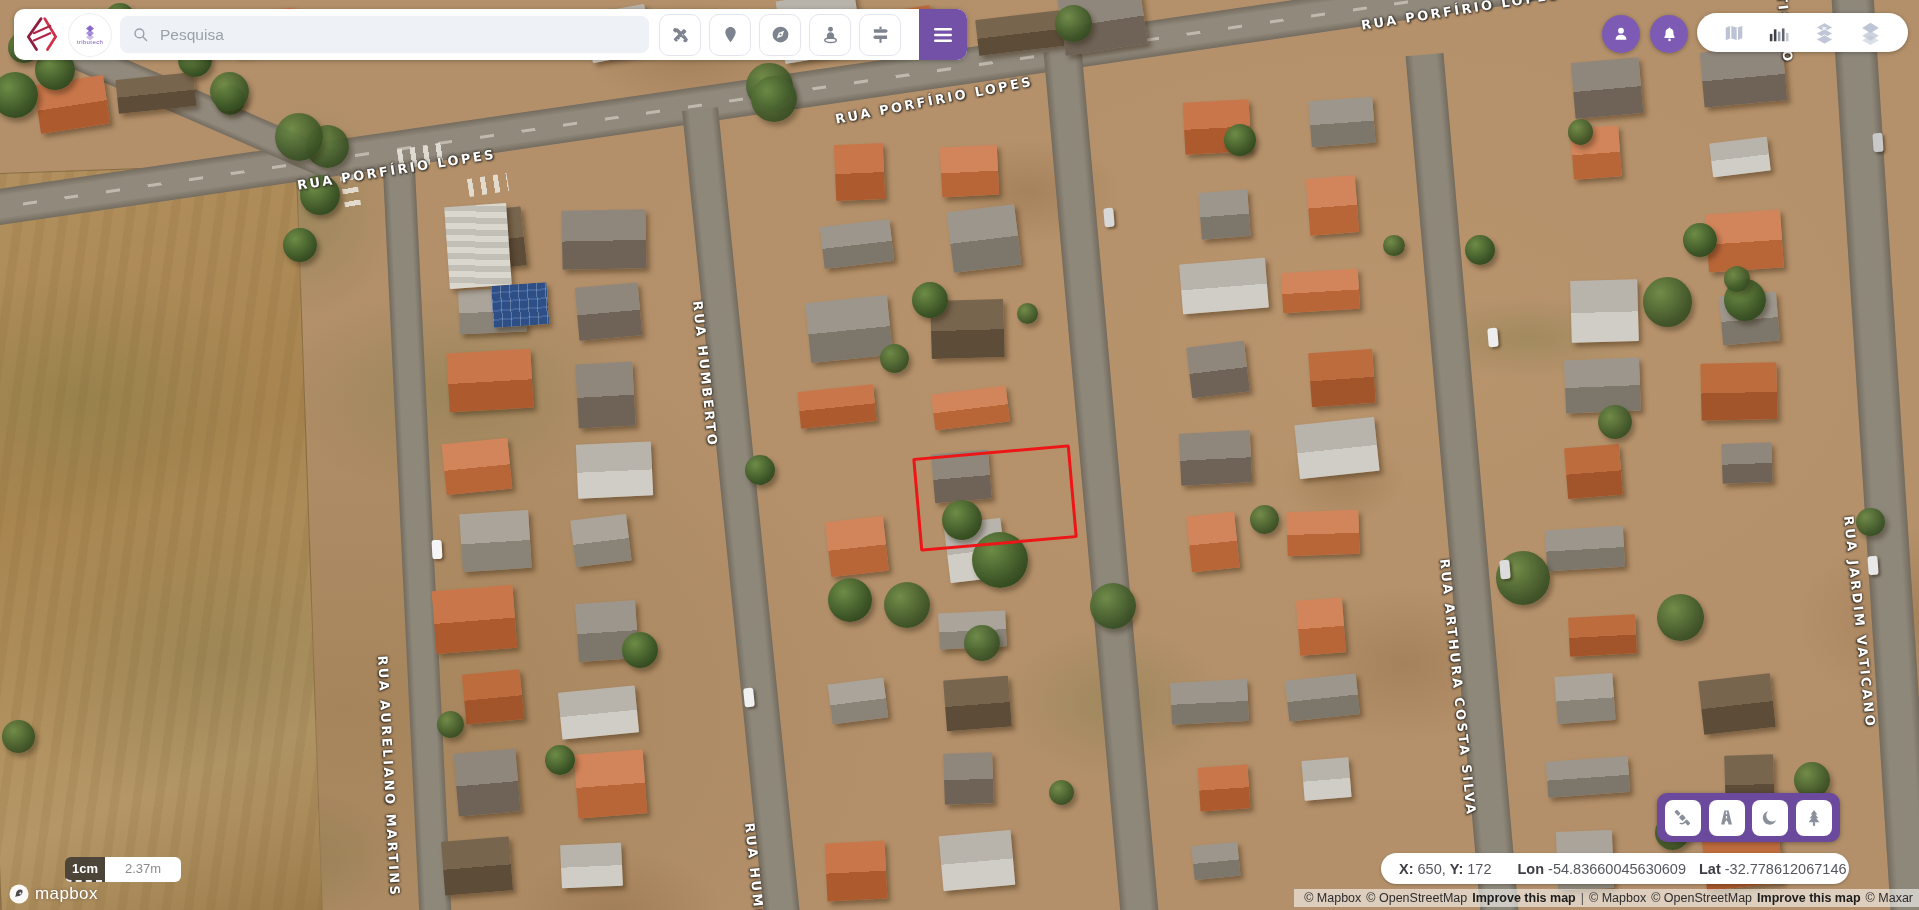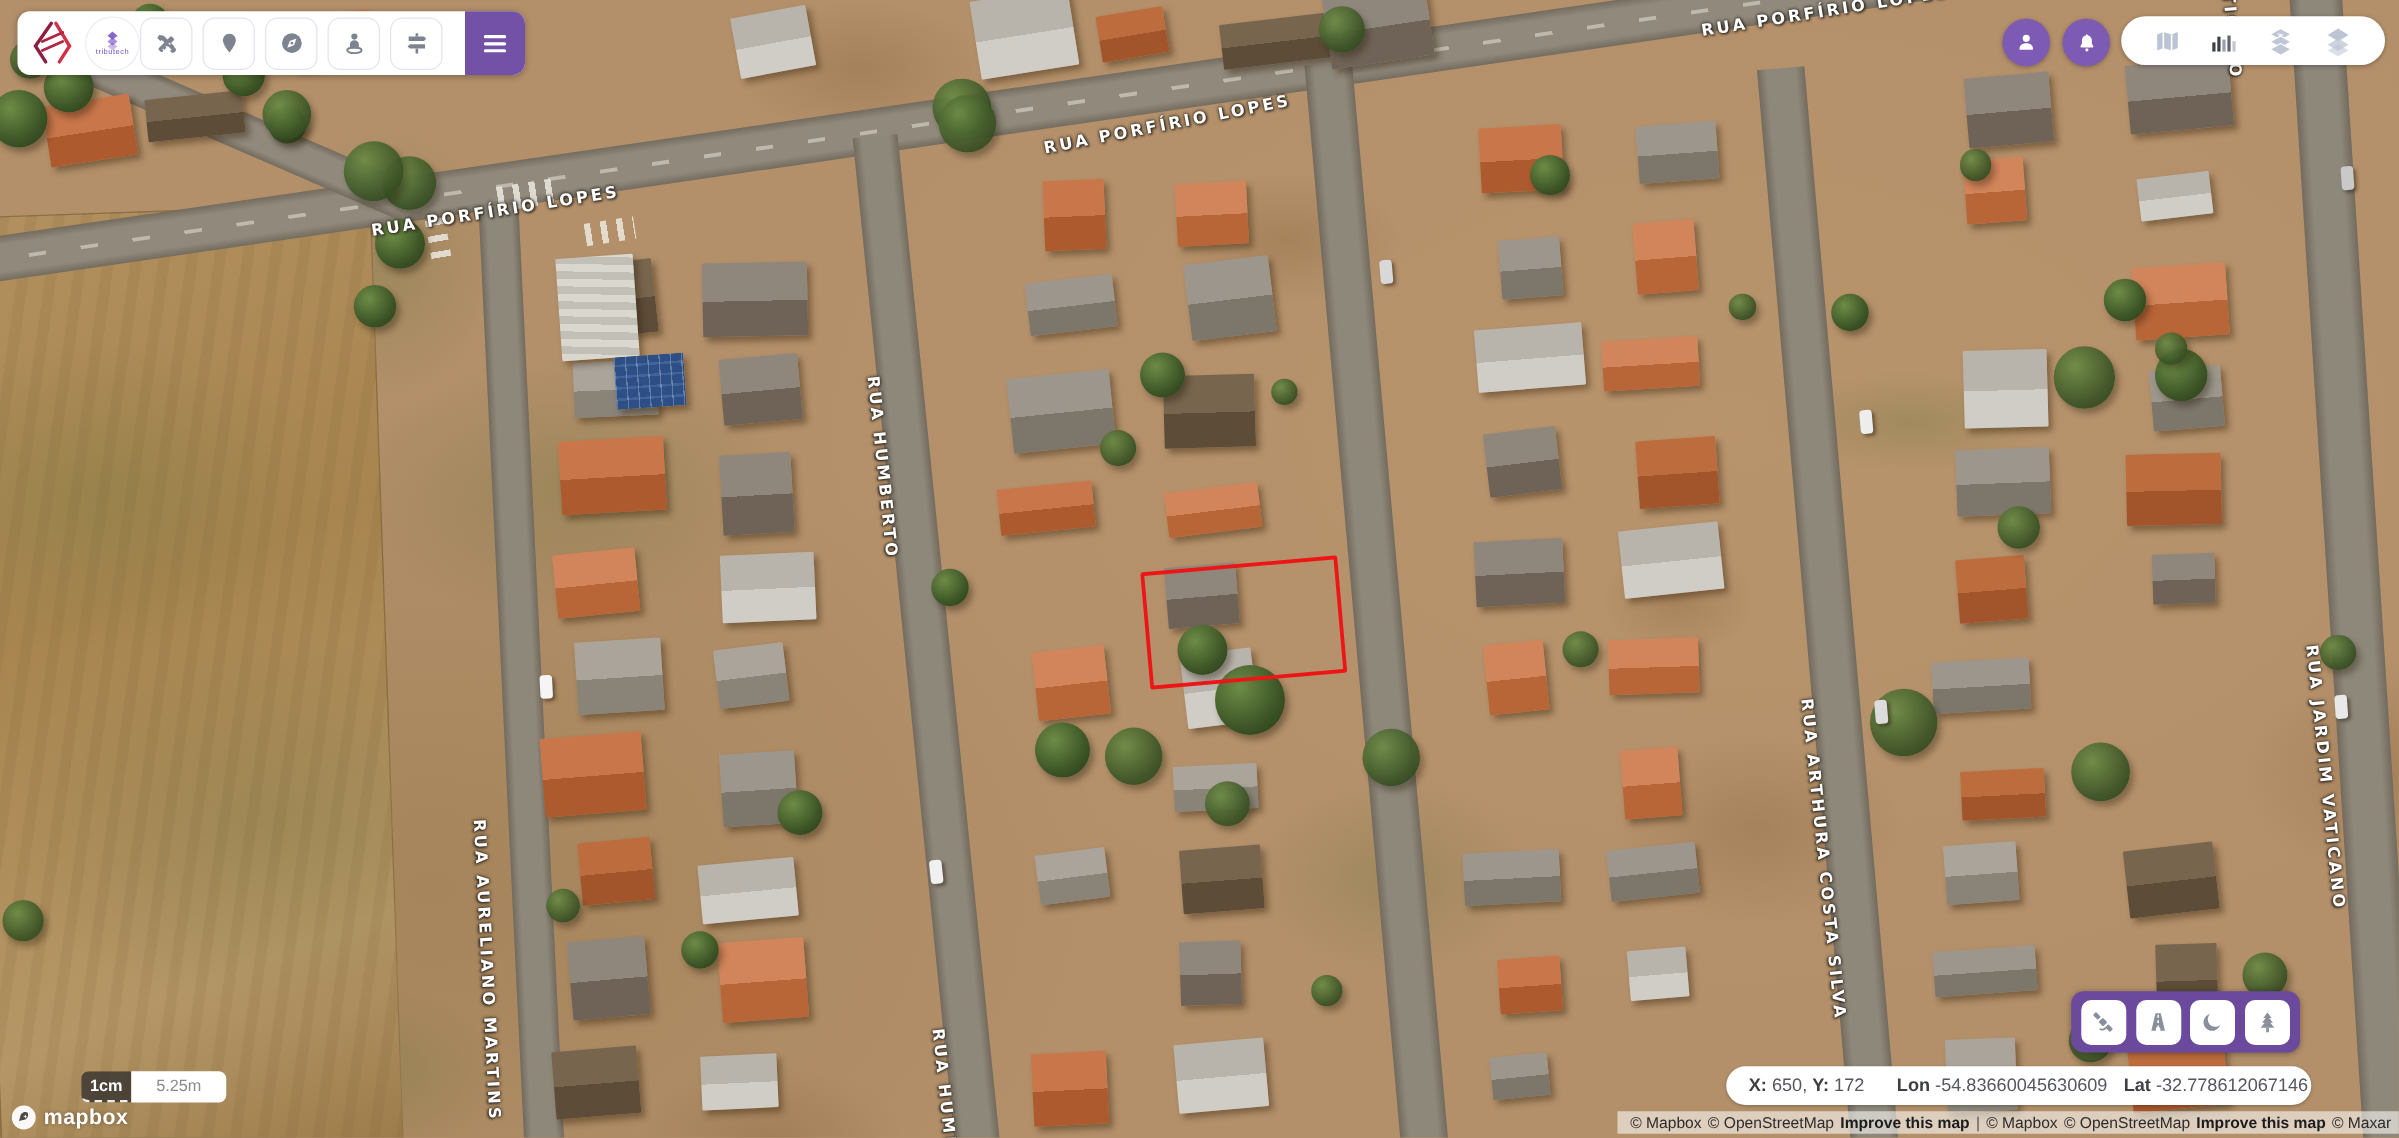--- a/index.html
+++ b/index.html
@@ -60,21 +60,21 @@
   #tr-pill .picon{display:flex;align-items:center;justify-content:center;cursor:pointer;}
 
   
   #scalebar{position:absolute;left:65px;top:857px;display:flex;z-index:30;font-size:13px;}
   #scale-dark{background:rgba(50,48,46,.78);color:#fff;font-weight:700;padding:4px 7px;
       border-radius:6px 0 0 6px;border-bottom:2px dashed rgba(255,255,255,.9);}
   #scale-light{background:#fff;color:#8b8b8b;padding:4px 0;width:76px;text-align:center;
       border-radius:0 6px 6px 0;}
   #mapbox-logo{position:absolute;left:8px;top:883px;display:flex;align-items:center;gap:5px;z-index:30;
       cursor:pointer;}
-  #mapbox-logo span{color:#fff;font-weight:700;font-size:17px;letter-spacing:.4px;
+  #mapbox-logo span{color:#fff;font-weight:400;font-size:17px;letter-spacing:.4px;
       text-shadow:0 0 3px rgba(60,50,40,.55);}
 
   
   #style-toolbar{position:absolute;left:1657px;top:793px;width:183px;height:49px;background:#6b4a9e;
       border-radius:10px;display:flex;align-items:center;justify-content:space-evenly;z-index:30;
       box-shadow:0 1px 5px rgba(0,0,0,.35);}
   .style-btn{width:36px;height:36px;background:#fff;border-radius:8px;display:flex;cursor:pointer;
       align-items:center;justify-content:center;}
   #statusbar{position:absolute;left:1381px;top:853px;width:468px;height:31px;background:#fff;z-index:29;
       border-radius:16px;display:flex;align-items:center;gap:13px;padding:0 18px;box-sizing:border-box;
@@ -275,20 +275,27 @@
   <div class="badge">
     <svg width="16" height="15" viewBox="0 0 24 22">
       <g fill="#7a55c8">
           <path d="M12 0l6 5-6 5-6-5z" opacity=".9"></path>
       <path d="M12 7l6 5-6 5-6-5z" opacity=".65"></path>
           <path d="M12 13l6 5-6 4.5-6-4.5z" opacity=".4"></path>
         </g>
     </svg>
     <span class="tiny">tributech</span>
   </div>
+  <div id="search">
+    <svg width="17" height="17" viewBox="0 0 24 24">
+      <circle cx="10.5" cy="10.5" r="6.2" fill="none" stroke="#9aa1ad" stroke-width="2"></circle>
+      <line x1="15.2" y1="15.2" x2="20.5" y2="20.5" stroke="#9aa1ad" stroke-width="2" stroke-linecap="round"></line>
+    </svg>
+    <input type="text" placeholder="Pesquisa" style="">
+  </div>
   <div class="btn-white">
     <svg width="21" height="21" viewBox="0 0 24 24">
       <g fill="#7d838f">
         <rect x="3" y="10.7" width="17" height="4.6" rx="1.2" transform="rotate(-45 11.5 13)"></rect>
         <path d="M5 4.5l3.2.6.6 3.2L6 10 3.2 7.2z"></path>
         <rect x="5" y="9.4" width="15" height="4" rx="1" transform="rotate(45 12.5 11.4)"></rect>
         <path d="M18.5 15.5l2 2-1 2.6-2.6 1-2-2z"></path>
       </g>
       <path d="M8.2 17.5l1.4 1.4M11 14.7l1.4 1.4M13.8 11.9l1.4 1.4" stroke="#fff" stroke-width="1.1"></path>
     </svg>
@@ -377,21 +384,21 @@
         <path d="M12 2l9 5.5L12 13 3 7.5z"></path>
         <path d="M12 10.5l9 5.5-9 5.5-9-5.5z" opacity=".75"></path>
         <path d="M12 15.5l9 5.5-9 5-9-5z" opacity=".55"></path>
       </g>
     </svg>
   </span>
 </div>
 
 <div id="scalebar">
   <span id="scale-dark">1cm</span>
-  <span id="scale-light">5.25m</span>
+  <span id="scale-light">2.37m</span>
 </div>
 <div id="mapbox-logo">
   <svg width="22" height="22" viewBox="0 0 24 24">
     <circle cx="12" cy="12" r="10.4" fill="#fff" opacity=".95"></circle>
     <path d="M15.8 8.2c-1.5-1.5-4-1.4-5.6.3-1 1.1-1.3 2.1-1.6 4 -.2 1-.4 1.8-.8 2.7 1-.4 1.7-.6 2.7-.8 1.9-.3 2.9-.6 4-1.6 1.7-1.6 1.8-4.1.3-5.6z" fill="#4a4a4a"></path>
     <path d="M13.4 9.2l.5 1.4 1.4.5-1.4.5-.5 1.4-.5-1.4-1.4-.5 1.4-.5z" fill="#fff"></path>
   </svg>
   <span>mapbox</span>
 </div>
 

